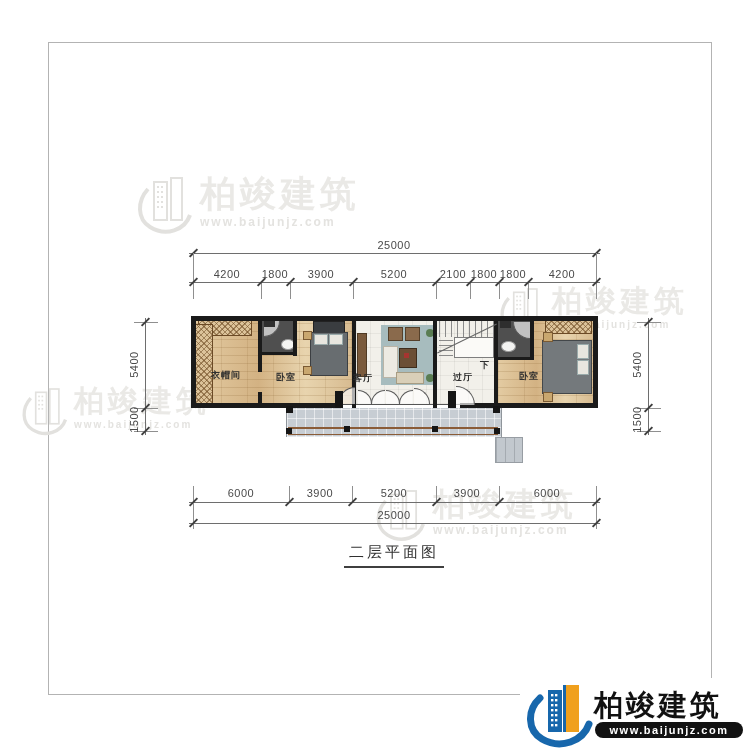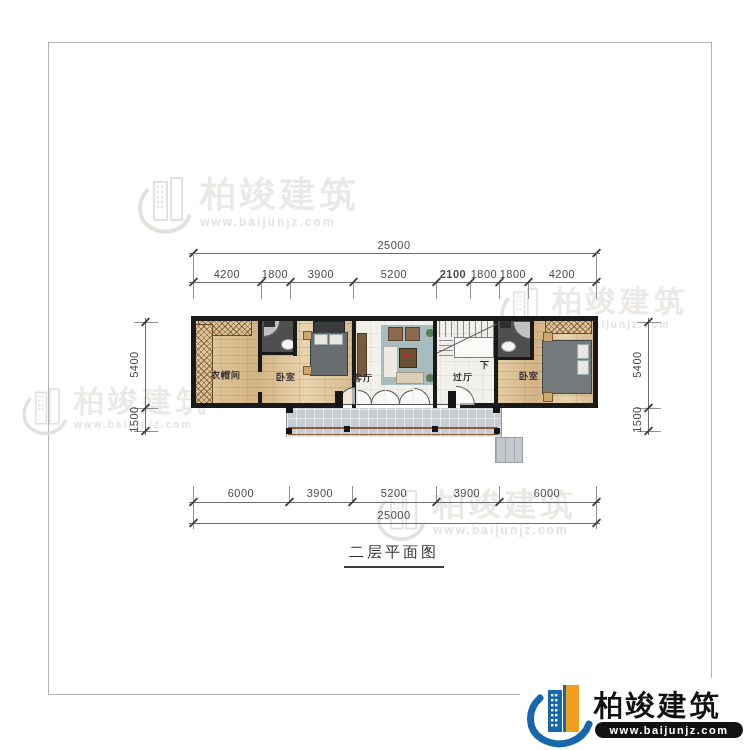--- a/index.html
+++ b/index.html
@@ -143,21 +143,21 @@
 <div class="sl" style="left:188px;top:252px;"></div>
 <div class="sl" style="left:591px;top:252px;"></div>
 <div class="wt" style="left:193px;top:253px;height:29px;"></div>
 <div class="wt" style="left:596px;top:253px;height:29px;"></div>
 
 <div class="dline" style="left:189px;top:282px;width:411px;height:1px;"></div>
 <div class="dtxt" style="left:205px;top:268px;">4200</div>
 <div class="dtxt" style="left:253px;top:268px;">1800</div>
 <div class="dtxt" style="left:299px;top:268px;">3900</div>
 <div class="dtxt" style="left:372px;top:268px;">5200</div>
-<div class="dtxt" style="left:431px;top:268px;font-weight:bold;">2100</div>
+<div class="dtxt" style="left:431px;top:268px;">2100</div>
 <div class="dtxt" style="left:462px;top:268px;">1800</div>
 <div class="dtxt" style="left:491px;top:268px;">1800</div>
 <div class="dtxt" style="left:540px;top:268px;">4200</div>
 <div class="wt" style="left:193px;top:282px;height:17px;"></div>
 <div class="wt" style="left:261px;top:282px;height:17px;"></div>
 <div class="wt" style="left:290px;top:282px;height:17px;"></div>
 <div class="wt" style="left:353px;top:282px;height:17px;"></div>
 <div class="wt" style="left:436px;top:282px;height:17px;"></div>
 <div class="wt" style="left:470px;top:282px;height:17px;"></div>
 <div class="wt" style="left:499px;top:282px;height:17px;"></div>

